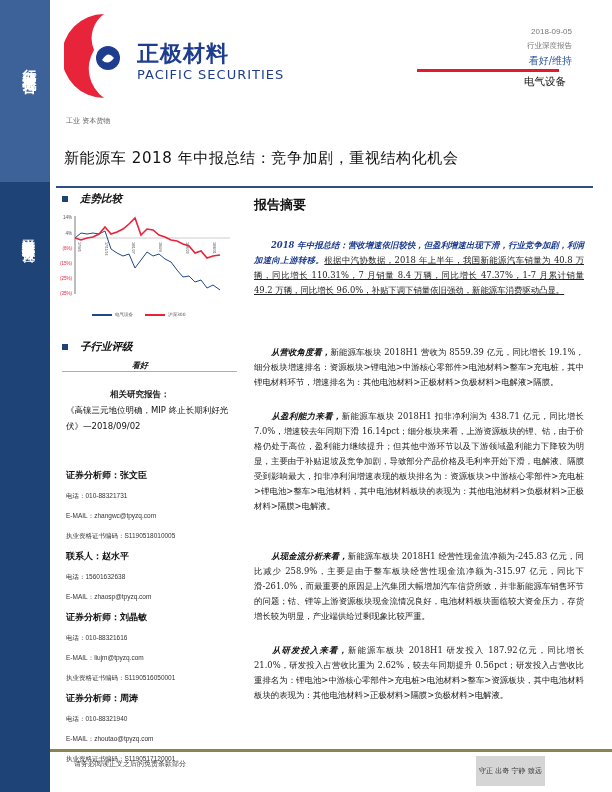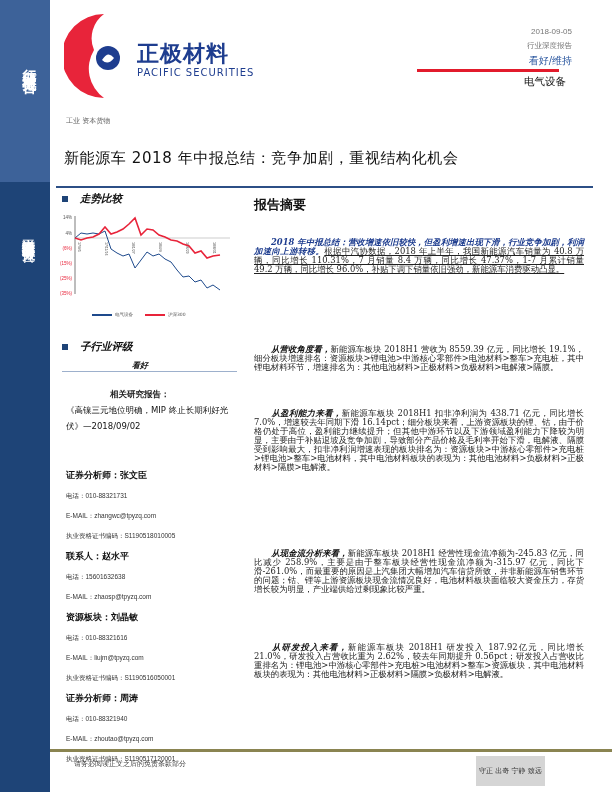--- a/index.html
+++ b/index.html
@@ -5,21 +5,21 @@
   * { margin: 0; padding: 0; box-sizing: border-box; }
   body { width: 612px; height: 792px; background: #ffffff; position: relative; overflow: hidden; font-family: "DejaVu Sans", sans-serif; color: #222; }
   .sidebar-top { position: absolute; left: 0; top: 0; width: 50px; height: 182px; background: #3d6299; }
   .sidebar-bottom { position: absolute; left: 0; top: 182px; width: 50px; height: 610px; background: #1e4477; }
   .vtext { position: absolute; left: 0; width: 50px; text-align: center; color: #fff; writing-mode: vertical-rl; text-orientation: upright; }
   .vtext.top { top: 58px; font-size: 14px; font-weight: bold; letter-spacing: 2px; left: 11px; width: 28px; }
   .vtext.bottom { top: 228px; font-size: 13.5px; letter-spacing: 0.6px; left: 12px; width: 26px; font-family: "DejaVu Serif", serif; }
 
   .logo { position: absolute; left: 64px; top: 10px; width: 200px; height: 90px; }
   .logo-cn { position: absolute; left: 137px; top: 39px; font-size: 22px; font-weight: bold; color: #1e3d8f; letter-spacing: 1px; }
-  .logo-en { position: absolute; left: 137px; top: 67px; font-size: 10px; color: #1e3d8f; letter-spacing: 1px; }
+  .logo-en { position: absolute; left: 137px; top: 67px; font-size: 13px; color: #1e3d8f; letter-spacing: 1px; }
 
   .hdr-right { position: absolute; right: 40px; top: 25px; text-align: right; }
   .hdr-date { font-size: 8px; color: #777; line-height: 14px; font-family: "Liberation Sans", sans-serif; }
   .hdr-type { font-size: 7.5px; color: #777; line-height: 14px; }
   .hdr-rating { font-size: 10px; color: #2c58a0; line-height: 16px; }
   .red-rule { position: absolute; left: 417px; top: 69px; width: 142px; height: 3px; background: #e21b2c; }
   .hdr-sector { position: absolute; right: 46px; top: 75px; font-size: 10.5px; color: #111; }
 
   .category { position: absolute; left: 66px; top: 116px; font-size: 7px; color: #666; }
   .title { position: absolute; left: 64px; top: 149px; font-size: 15px; color: #111; letter-spacing: 0.6px; }
@@ -38,21 +38,21 @@
 
   .related { position: absolute; left: 66px; top: 386px; width: 175px; font-size: 8.5px; line-height: 16px; }
   .related .lbl { font-weight: bold; font-size: 8.5px; margin-left: 44px; }
   .related .txt { color: #111; }
 
   .contacts { position: absolute; left: 66px; top: 465px; width: 175px; }
   .c-head { font-size: 9px; font-weight: bold; color: #111; height: 21px; line-height: 21px; }
   .c-line { font-size: 6.5px; color: #333; height: 20px; line-height: 20px; font-family: "Liberation Sans", sans-serif; }
 
   .abstract-title { position: absolute; left: 254px; top: 196px; font-size: 13px; font-weight: bold; color: #111; }
-  .body-text { position: absolute; left: 254px; width: 330px; font-size: 8.4px; line-height: 9px; color: #222; text-align: justify; font-family: "DejaVu Serif", serif; }
+  .body-text { position: absolute; left: 254px; width: 330px; font-size: 8.4px; line-height: 15px; color: #222; text-align: justify; font-family: "DejaVu Serif", serif; }
   .body-text .lead { font-weight: bold; font-style: italic; color: #111; }
   .summary .lead-blue { font-weight: bold; font-style: italic; color: #1e3d8f; }
   .summary .ul { text-decoration: underline; }
   .indent { display: inline-block; width: 17px; }
 
   .footer-rule { position: absolute; left: 50px; top: 749px; width: 562px; height: 3px; background: #8a8451; }
   .footer-left { position: absolute; left: 56px; top: 759px; font-size: 7px; color: #444; margin-left: 18px; }
   .footer-right { position: absolute; left: 476px; top: 756px; font-size: 7px; color: #333; background: #d5d5d5; padding: 10px 3px; }
 </style>
 </head>
@@ -131,21 +131,21 @@
 </div>
 
 <div class="contacts">
   <div class="c-head">证券分析师：张文臣</div>
   <div class="c-line">电话：010-88321731</div>
   <div class="c-line">E-MAIL：zhangwc@tpyzq.com</div>
   <div class="c-line">执业资格证书编码：S1190518010005</div>
   <div class="c-head">联系人：赵水平</div>
   <div class="c-line">电话：15601632638</div>
   <div class="c-line">E-MAIL：zhaosp@tpyzq.com</div>
-  <div class="c-head">资源板块：刘晶敏</div>
+  <div class="c-head">证券分析师：刘晶敏</div>
   <div class="c-line">电话：010-88321616</div>
   <div class="c-line">E-MAIL：liujm@tpyzq.com</div>
   <div class="c-line">执业资格证书编码：S1190516050001</div>
   <div class="c-head">证券分析师：周涛</div>
   <div class="c-line">电话：010-88321940</div>
   <div class="c-line">E-MAIL：zhoutao@tpyzq.com</div>
   <div class="c-line">执业资格证书编码：S1190517120001</div>
 </div>
 
 <div class="abstract-title">报告摘要</div>

